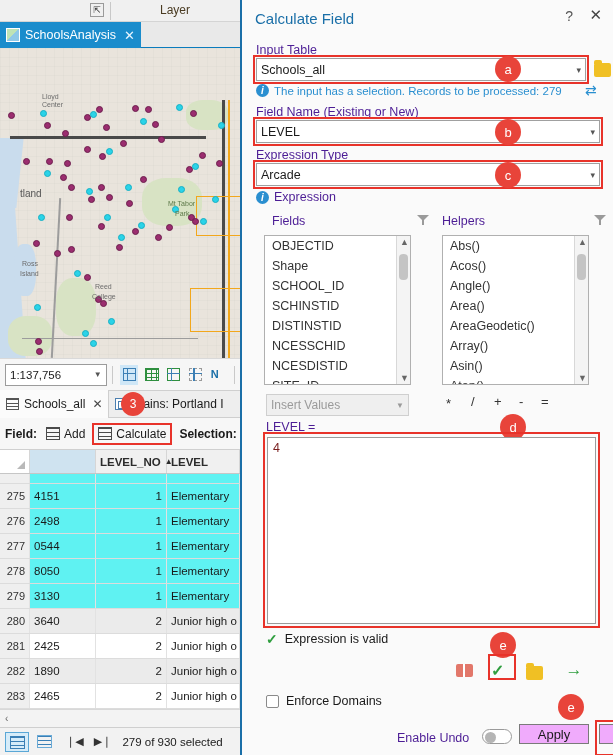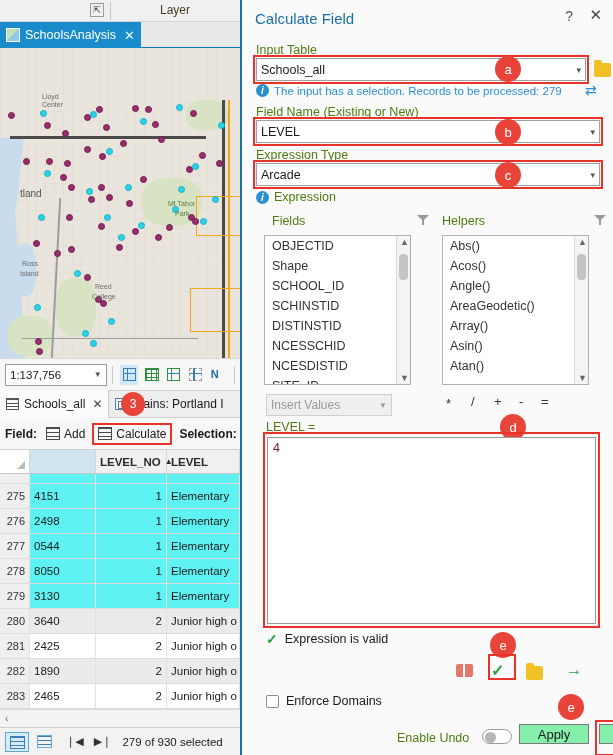--- a/index.html
+++ b/index.html
@@ -102,21 +102,21 @@
   .sb-nav { margin: 0 5px; color: #333; font-size: 11px; }
   .sb-text { margin-left: 6px; }
 
   
   #dialog { position: absolute; left: 240px; top: 0; width: 373px; height: 755px; background: #fafafa; border-left: 2px solid #1a6fa8; }
   .dlg-title { position: absolute; left: 0; top: 0; width: 373px; height: 36px; display: flex; align-items: center; }
   .dlg-title .t { margin-left: 13px; font-size: 15px; color: #1a6fa8; }
   .dlg-title .help { position: absolute; right: 42px; top: 8px; font-size: 14px; color: #555; }
   .dlg-title .close { position: absolute; right: 13px; top: 6px; font-size: 15px; color: #444; }
 
-  .lbl { position: absolute; font-size: 12.5px; color: #4d7c0f; }
+  .lbl { position: absolute; font-size: 12.5px; color: #4c1d95; }
   .combo { position: absolute; height: 23px; background: #fff; border: 1px solid #a0a0a0; display: flex; align-items: center; padding: 0 4px; font-size: 12.5px; }
   .combo .v { flex: 1; }
   .combo .chev { font-size: 9px; color: #555; }
   .redbox { position: absolute; border: 2.5px solid #e8332a; }
   .badge { position: absolute; width: 26px; height: 26px; border-radius: 50%; background: #e8443a; color: #fff; font-size: 13px; display: flex; align-items: center; justify-content: center; }
 
   .foldericon { position: absolute; width: 17px; height: 14px; background: #f0c024; border-radius: 2px; }
   .foldericon:before { content:""; position: absolute; left: 0; top: -3px; width: 8px; height: 4px; background: #f0c024; border-radius: 2px 2px 0 0; }
 
   .infoline { position: absolute; font-size: 11.5px; color: #2a8fd0; display: flex; align-items: center; }
@@ -148,21 +148,21 @@
   .bookicon:after { content:""; position:absolute; left:7px; top:0; width:2px; height:13px; background:#fff; }
   .greencheck { color: #2f9e3f; font-size: 16px; font-weight: bold; }
   .arrowright { color: #2f9e3f; font-size: 17px; }
 
   .chkrow { position: absolute; display: flex; align-items: center; font-size: 12.5px; }
   .chkbox { width: 13px; height: 13px; border: 1px solid #8a8a8a; background: #fff; margin-right: 7px; border-radius: 2px; }
 
   .toggle { position: absolute; width: 30px; height: 15px; border-radius: 8px; background: #fff; border: 1px solid #9a9a9a; }
   .toggle .knob { position: absolute; left: 2px; top: 2px; width: 11px; height: 11px; border-radius: 50%; background: #b5b5b5; }
 
-  .btn { position: absolute; height: 20px; background: #86efac; border: 1px solid #7a7a7a; display: flex; align-items: center; justify-content: center; font-size: 13px; }
+  .btn { position: absolute; height: 20px; background: #f0abfc; border: 1px solid #7a7a7a; display: flex; align-items: center; justify-content: center; font-size: 13px; }
 </style>
 </head>
 <body>
 
 <div id="root">
 
   <div id="left">
 
     <div class="ribbon-strip">
       <div class="ribbon-collapse">⇱</div>
@@ -475,32 +475,33 @@
         <span class="lb-up">▲</span>
         <span class="lb-thumb"></span>
         <span class="lb-down">▼</span>
       </div>
     </div>
 
     <div class="listbox" style="left:200px;top:235px;width:147px;height:150px;">
       <div class="listitem">Abs()</div>
       <div class="listitem">Acos()</div>
       <div class="listitem">Angle()</div>
+      <div class="listitem">Area()</div>
       <div class="listitem">AreaGeodetic()</div>
       <div class="listitem">Array()</div>
       <div class="listitem">Asin()</div>
       <div class="listitem">Atan()</div>
       <div class="lb-scroll">
         <span class="lb-up">▲</span>
         <span class="lb-thumb"></span>
         <span class="lb-down">▼</span>
       </div>
     </div>
 
-    <div class="insertvals" style="left:24px;top:394px;width:126px;">
+    <div class="insertvals" style="left:24px;top:394px;width:143px;">
       <span style="flex:1">Insert Values</span>
       <span style="font-size:8px;">▼</span>
     </div>
     <span class="op" style="left:204px;top:396px;">*</span>
     <span class="op" style="left:229px;top:394px;">/</span>
     <span class="op" style="left:252px;top:394px;">+</span>
     <span class="op" style="left:277px;top:394px;">-</span>
     <span class="op" style="left:299px;top:394px;">=</span>
 
     <div class="lbl" style="left:24px;top:420px;">LEVEL =</div>

